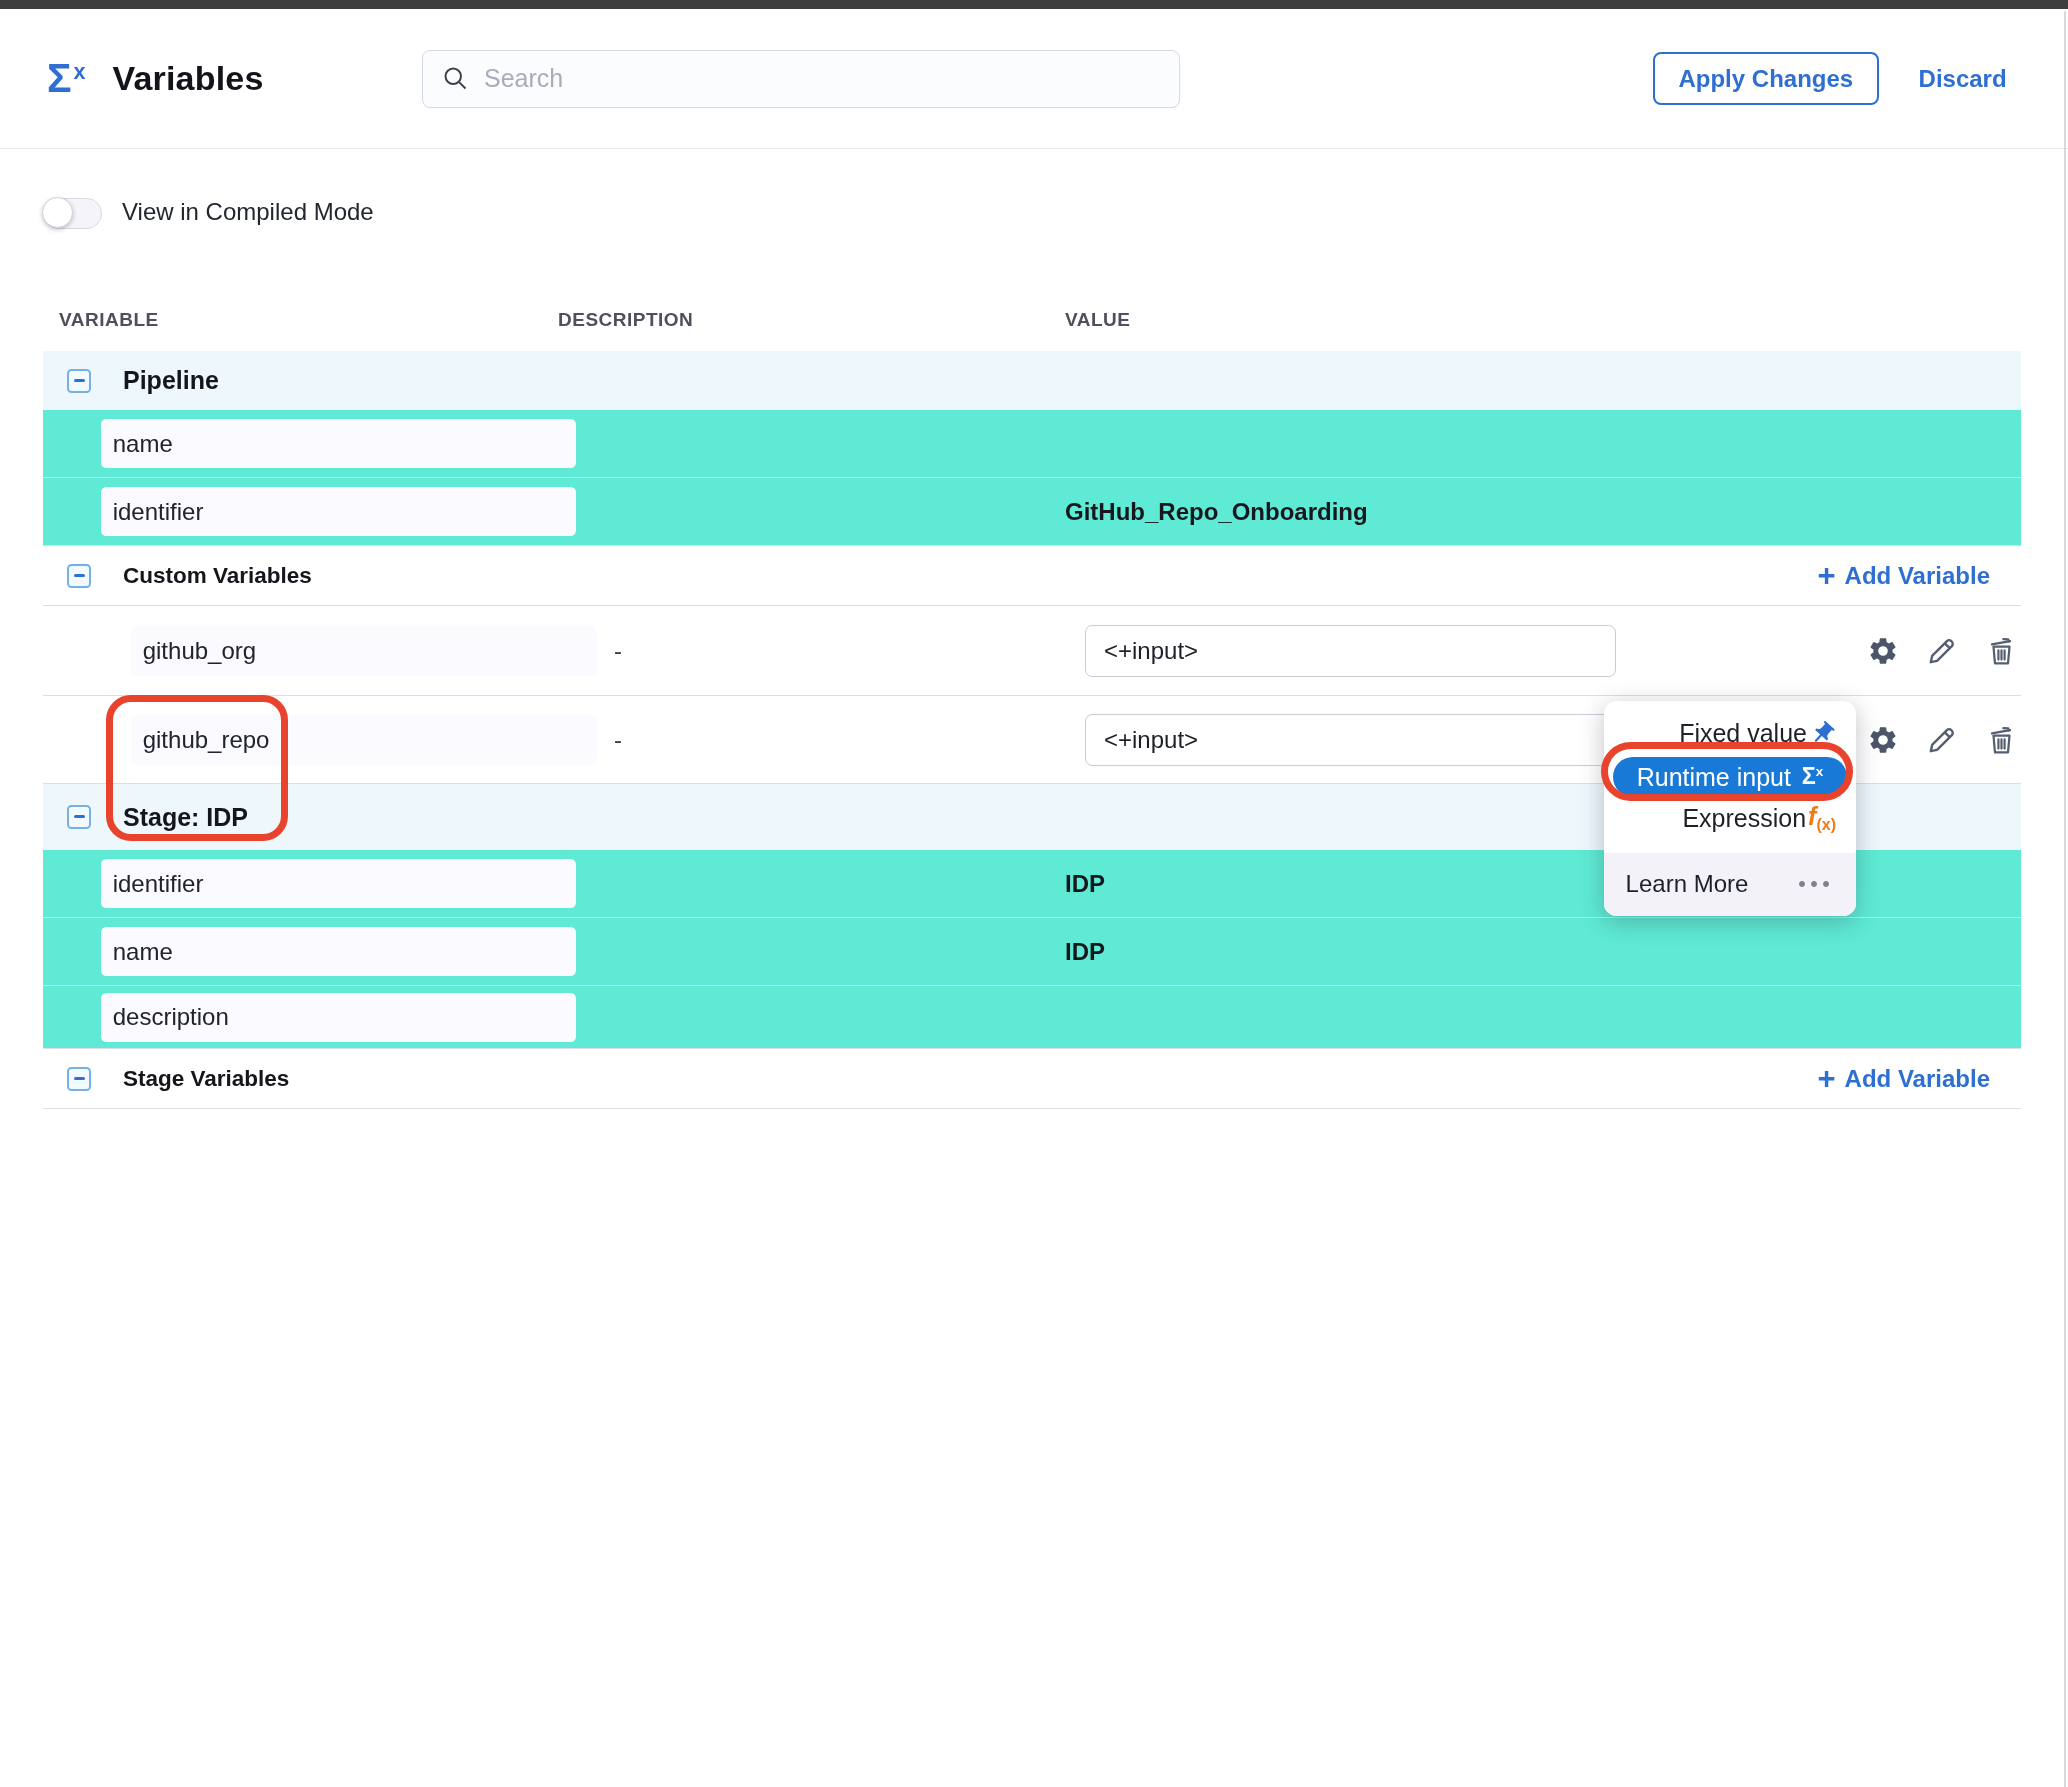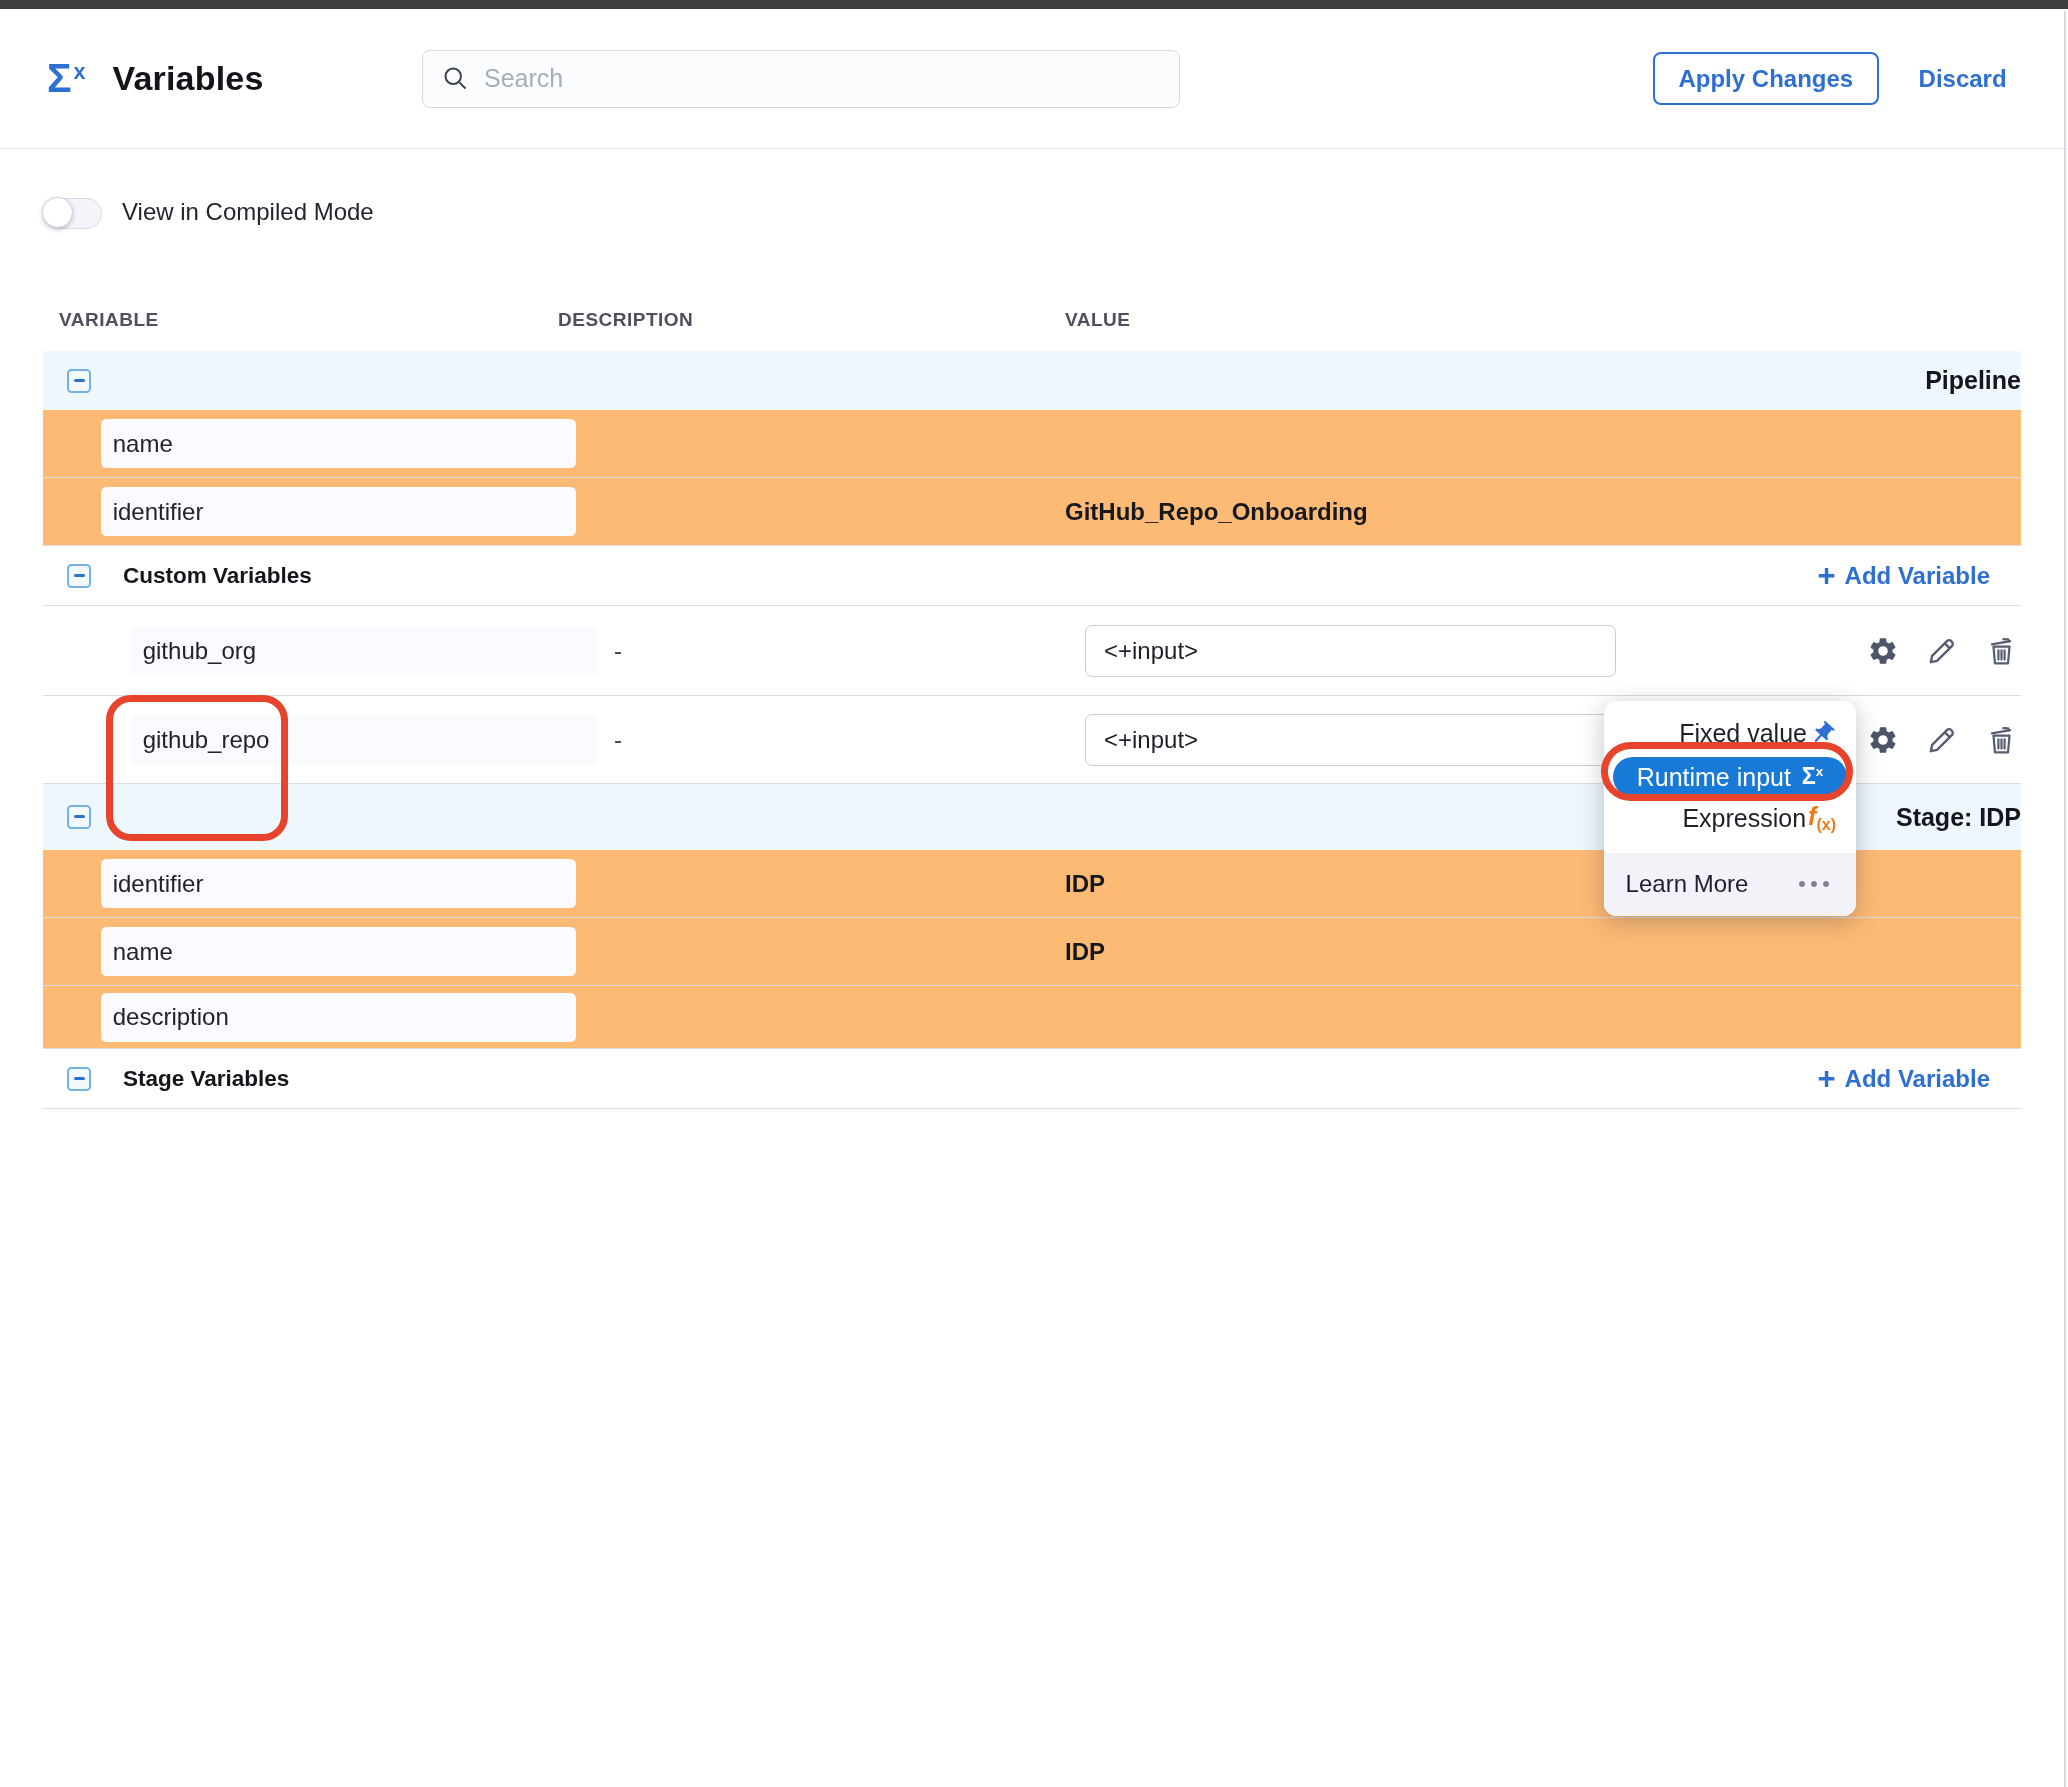--- a/index.html
+++ b/index.html
@@ -51,21 +51,21 @@
   }
   .toggle-label { margin-left:20px; font-size:24px; color:#22262e; }
 
   
   .table { position:absolute; top:288px; left:43px; width:1978px; }
   .col-header { display:grid; grid-template-columns:515px 507px 1fr; height:63px; align-items:center; }
   .col-header span { font-size:19px; font-weight:700; letter-spacing:0.5px; color:#4e505e; }
   .col-header span:first-child { padding-left:16px; }
 
   .section-row {
-    height:59px; background:#edf7fc; display:flex; align-items:center; padding-left:24px;justify-content:space-between;
+    height:59px; background:#edf7fc; display:flex; align-items:center; padding-left:24px;
   }
   .section-row.stage { height:66px; }
   .section-title { font-size:25px; font-weight:700; color:#15161b; margin-left:32px; }
 
   .collapse-box {
     width:24px; height:24px; border:2.3px solid #74b2e6; border-radius:4.5px; background:#f2f9ff;
     position:relative; flex:0 0 auto; cursor:pointer;
   }
   .collapse-box::after {
     content:""; position:absolute; left:4.5px; right:4.5px; top:50%; height:3.2px; margin-top:-1.8px;
@@ -76,21 +76,21 @@
     height:60px; display:flex; align-items:center; padding-left:24px;
     border-bottom:0.9px solid #dddde7; background:#fff;
   }
   .subsection-title { font-size:22.5px; font-weight:700; color:#15161b; margin-left:32px; }
   .add-variable { margin-left:auto; margin-right:31px; display:flex; align-items:center; cursor:pointer; color:#2e6fd2; }
   .add-variable .plus { font-size:31px; font-weight:700; line-height:1; margin-right:9px; }
   .add-variable .lbl { font-size:24px; font-weight:600; }
 
   .field-row {
     display:grid; grid-template-columns:515px 507px 1fr; align-items:center;
-    height:68px; border-bottom:0.9px solid #dddde7; background:#fdba74;
+    height:68px; border-bottom:0.9px solid #dddde7; background:#5eead4;
   }
   .field-row.short { height:63px; }
   .label-pill {
     margin-left:58px; width:475px; height:49px; background:#fafaff; border-radius:5.4px;
     display:flex; align-items:center; padding-left:11.7px; font-size:24px; color:#21242c;
   }
   .value-text { font-size:24px; font-weight:700; color:#17181d; }
   .tags-value { display:flex; align-items:center; color:#646c86; }
   .tags-value .cnt { font-size:26px; margin-left:9px; color:#646c86; }
 

